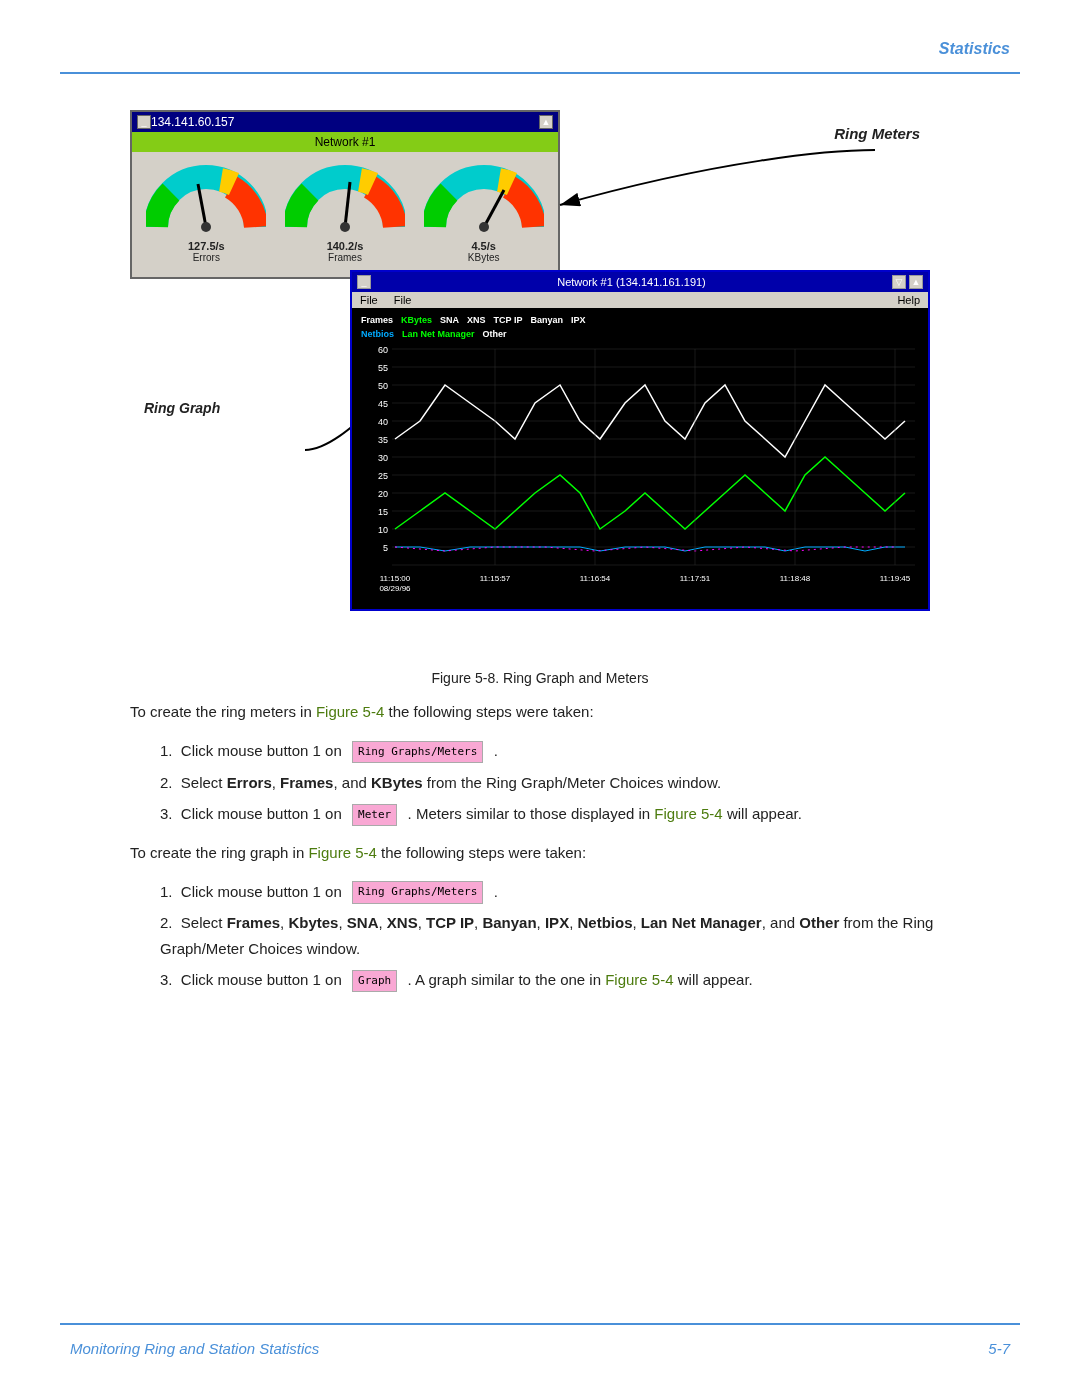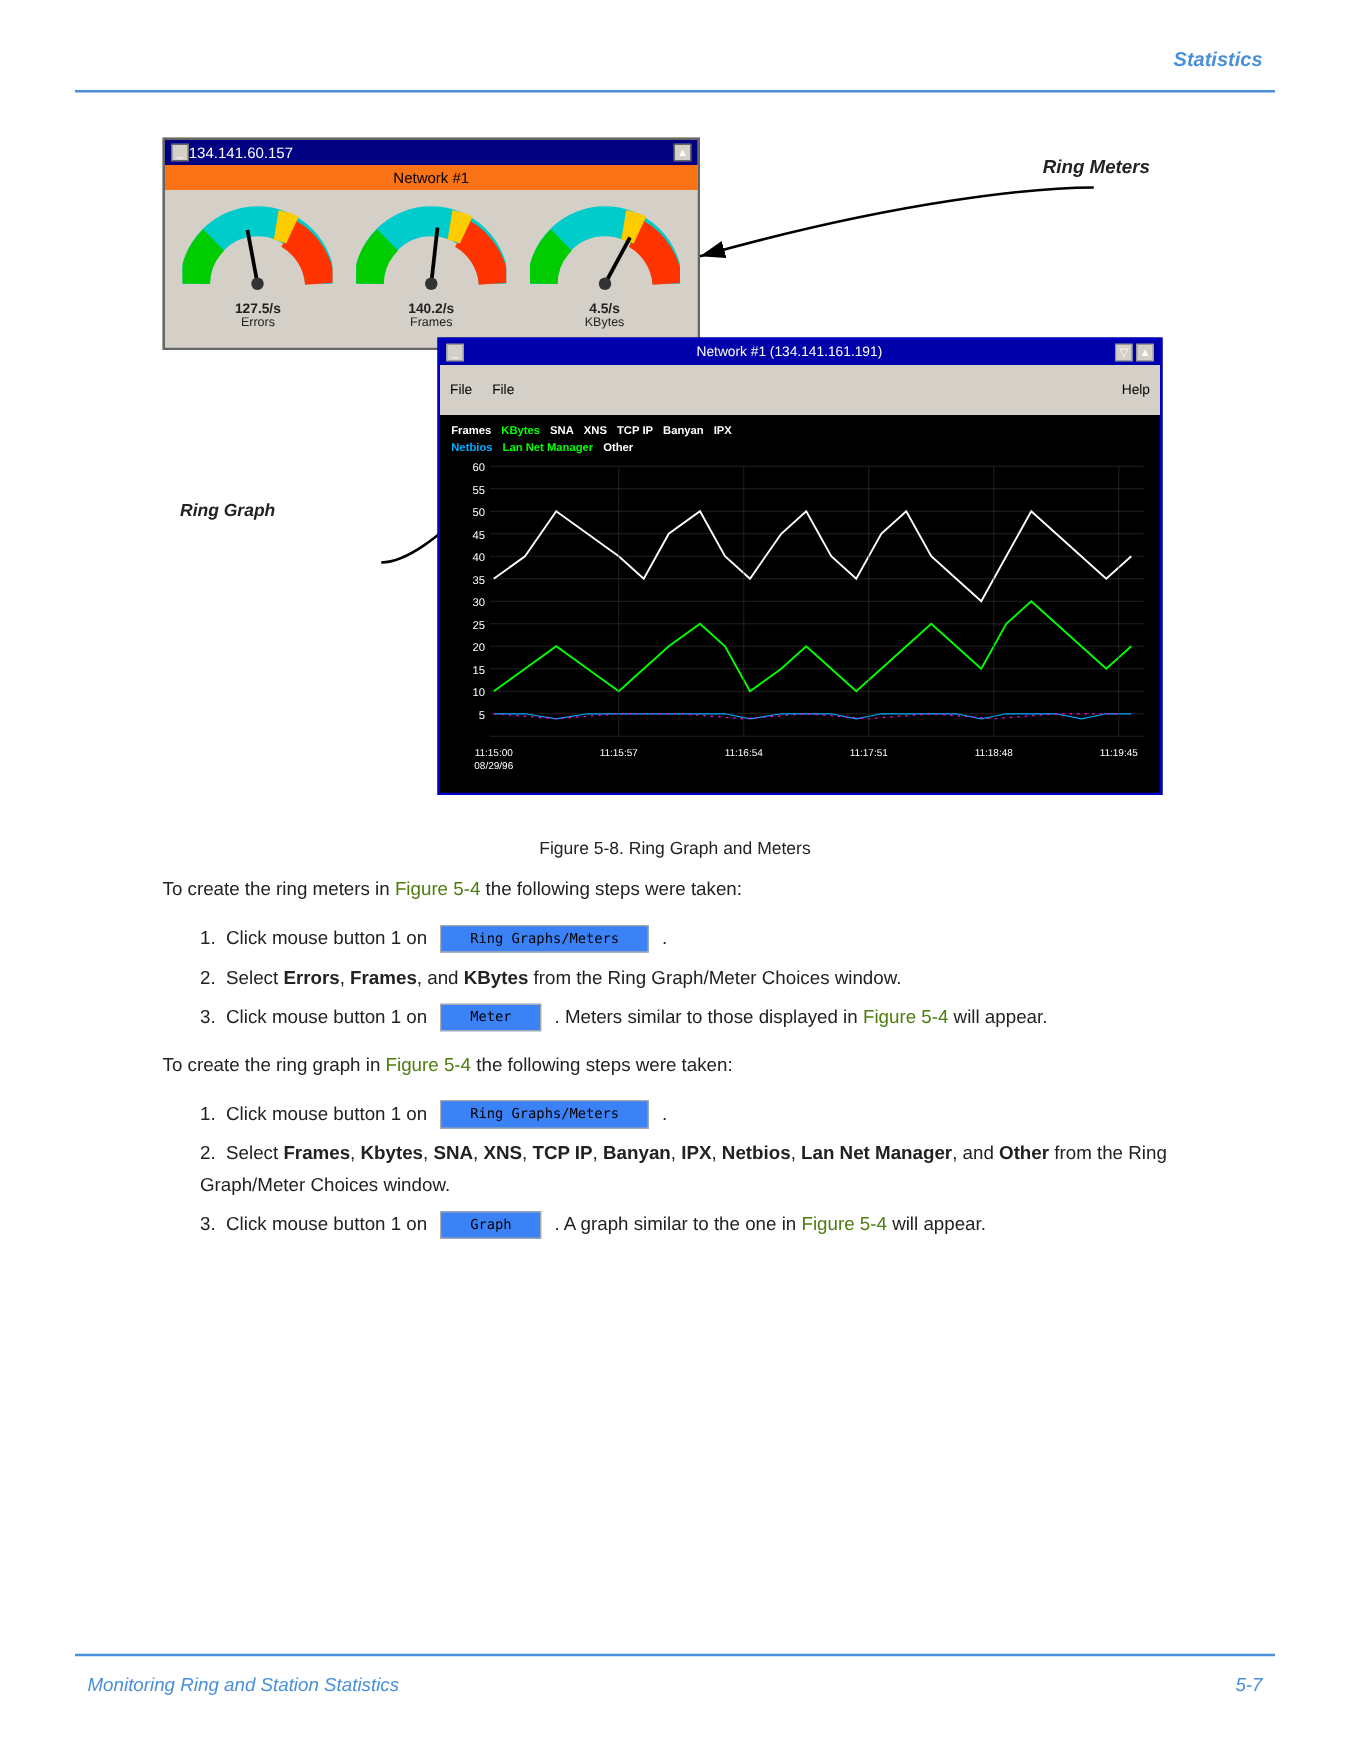--- a/index.html
+++ b/index.html
@@ -108,21 +108,21 @@
       border: 1px solid #666;
       font-size: 9px;
       display: flex;
       align-items: center;
       justify-content: center;
     }
     .window-subtitle {
       text-align: center;
       font-size: 12px;
       padding: 3px;
-      background: #f97316;
+      background: #84cc16;
       color: #000;
     }
     .meters-row {
       display: flex;
       justify-content: space-around;
       padding: 10px 5px 0 5px;
       background: #d4d0c8;
     }
     .meter-item {
       text-align: center;
@@ -155,21 +155,21 @@
       font-size: 11px;
       padding: 3px 5px;
       display: flex;
       align-items: center;
       justify-content: space-between;
     }
     .ring-graph-menubar {
       background: #d4d0c8;
       display: flex;
       justify-content: space-between;
-      padding: 14px 8px;
+      padding: 2px 8px;
       font-size: 11px;
       color: #000;
     }
     .menu-left { display: flex; gap: 16px; }
 
     
     .graph-area {
       background: #000;
       padding: 5px;
     }
@@ -251,24 +251,24 @@
       line-height: 1.7;
     }
     .num-list li {
       margin-bottom: 6px;
     }
 
     
     .inline-btn {
       display: inline-block;
       border: 1px solid #aaa;
-      background: #3b82f6;
+      background: #f9a8d4;
       font-size: 11px;
       font-family: monospace;
-      padding: 1px 23px;
+      padding: 1px 5px;
       margin: 0 2px;
       vertical-align: middle;
       color: #000;
     }
 
     
     .fig-link {
       color: #4d7c0f;
     }
 

